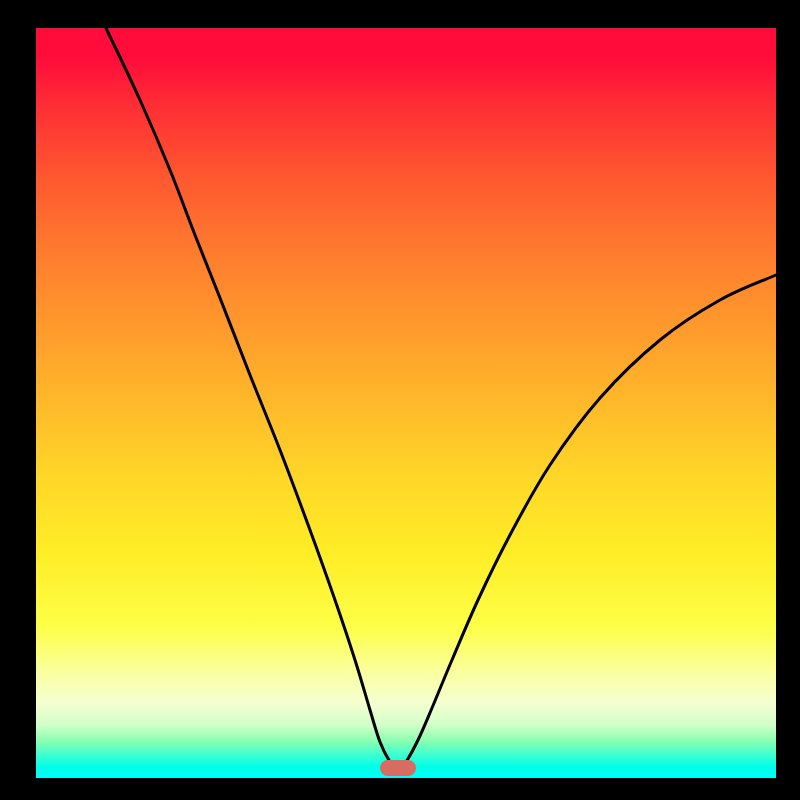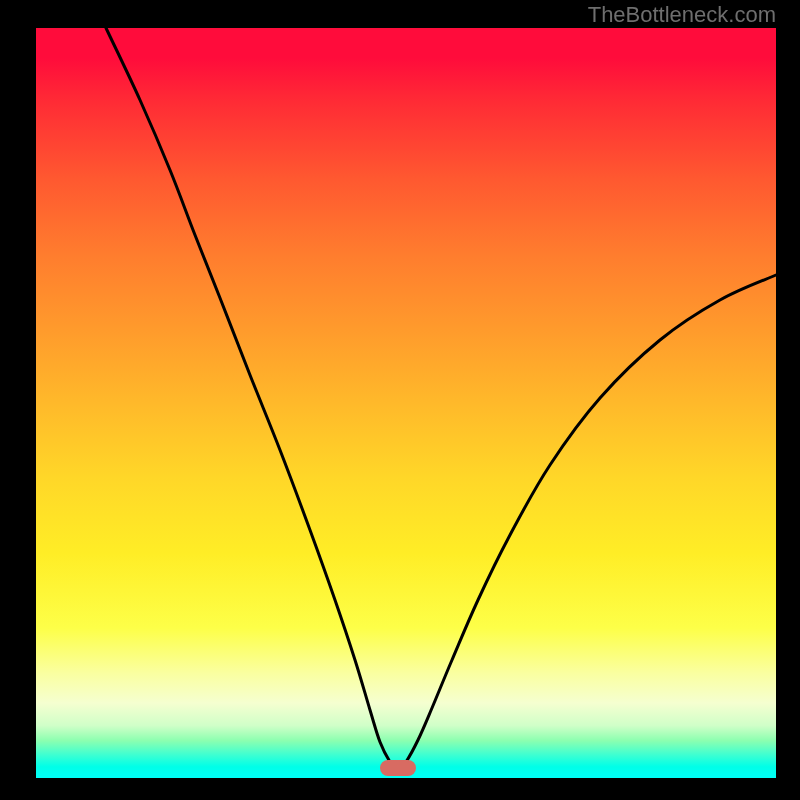--- a/index.html
+++ b/index.html
@@ -55,21 +55,20 @@
     background: #d86b62;
     border-radius: 8px;
   }
 </style>
 </head>
 <body>
 <div class="canvas">
 
   <div class="gradient-area" style="left:36px;top:28px;width:740px;height:750px;"></div>
 
-  <div class="watermark" style="right:24px;top:2px;">TheBottleneck.com</div>
 
   <svg class="curve-svg" width="800" height="800">
     <path fill="none" stroke="#000000" stroke-width="3" stroke-linecap="round" d="M 106 28 C 112.1 41.0, 128.5 74.4, 140 100 C 151.5 125.6, 160.1 145.7, 170 170 C 179.9 194.3, 186.0 212.0, 195 235 C 204.0 258.0, 210.1 272.8, 220 298 C 229.9 323.2, 239.2 347.6, 250 375 C 260.8 402.4, 269.2 422.1, 280 450 C 290.8 477.9, 300.1 503.0, 310 530 C 319.9 557.0, 326.9 576.6, 335 600 C 343.1 623.4, 348.7 640.2, 355 660 C 361.3 679.8, 365.5 695.2, 370 710 C 374.5 724.8, 376.4 732.6, 380 742 C 383.6 751.4, 386.8 756.8, 390 762 C 393.2 767.2, 395.1 771.0, 398 771 C 400.9 771.0, 402.4 767.6, 406 762 C 409.6 756.4, 413.3 749.7, 418 740 C 422.7 730.3, 425.9 722.4, 432 708 C 438.1 693.6, 443.7 679.4, 452 660 C 460.3 640.6, 467.6 622.5, 478 600 C 488.4 577.5, 497.0 559.3, 510 535 C 523.0 510.7, 533.8 489.7, 550 465 C 566.2 440.3, 580.2 420.5, 600 398 C 619.8 375.5, 638.4 357.6, 660 340 C 681.6 322.4, 699.1 311.7, 720 300 C 740.9 288.3, 765.9 279.5, 776 275"></path>
   </svg>
 
   <div class="marker" style="left:380px;top:760px;width:36px;height:16px;"></div>
 
 </div>
 
 </body></html>

